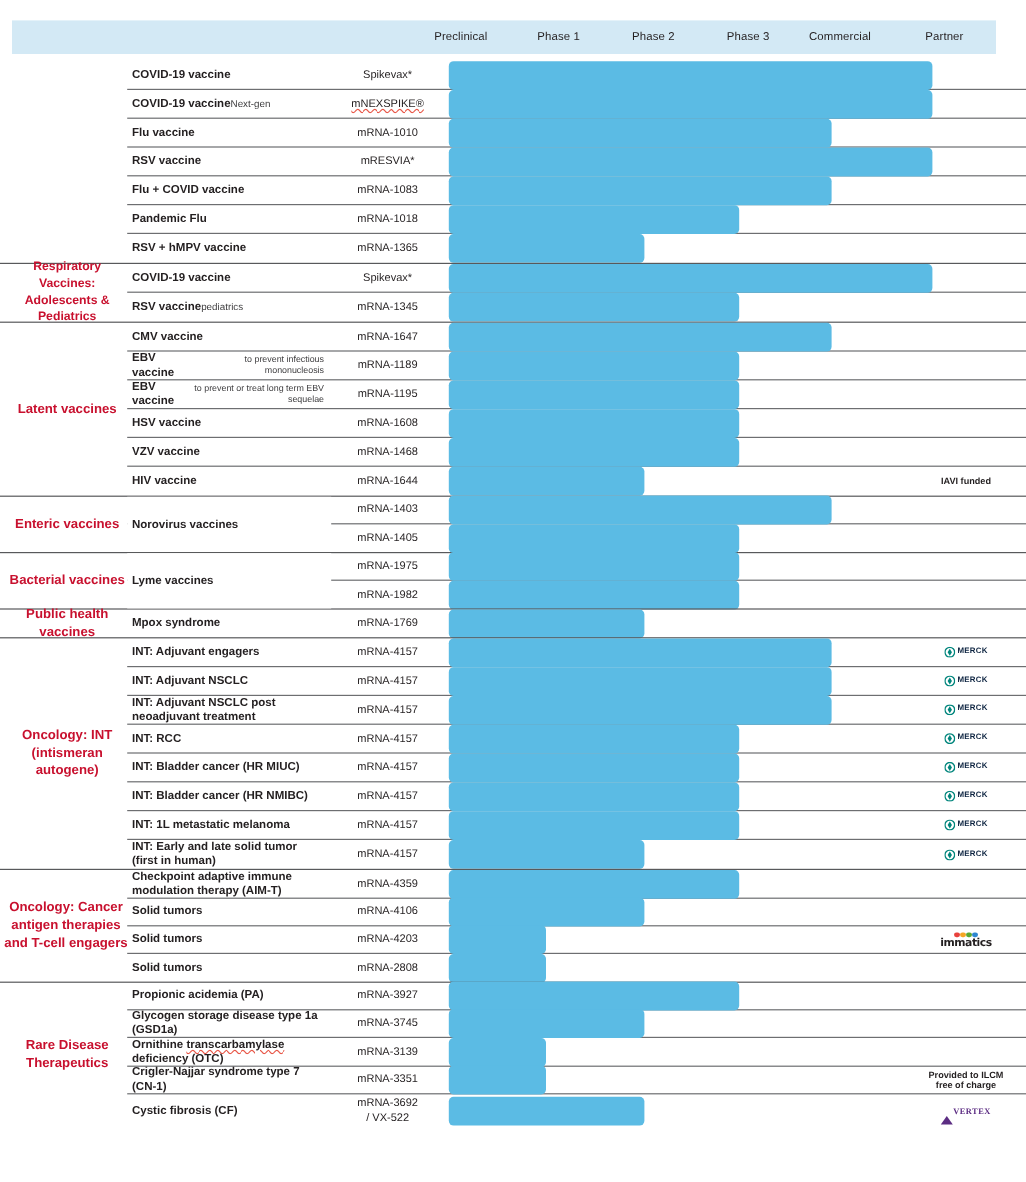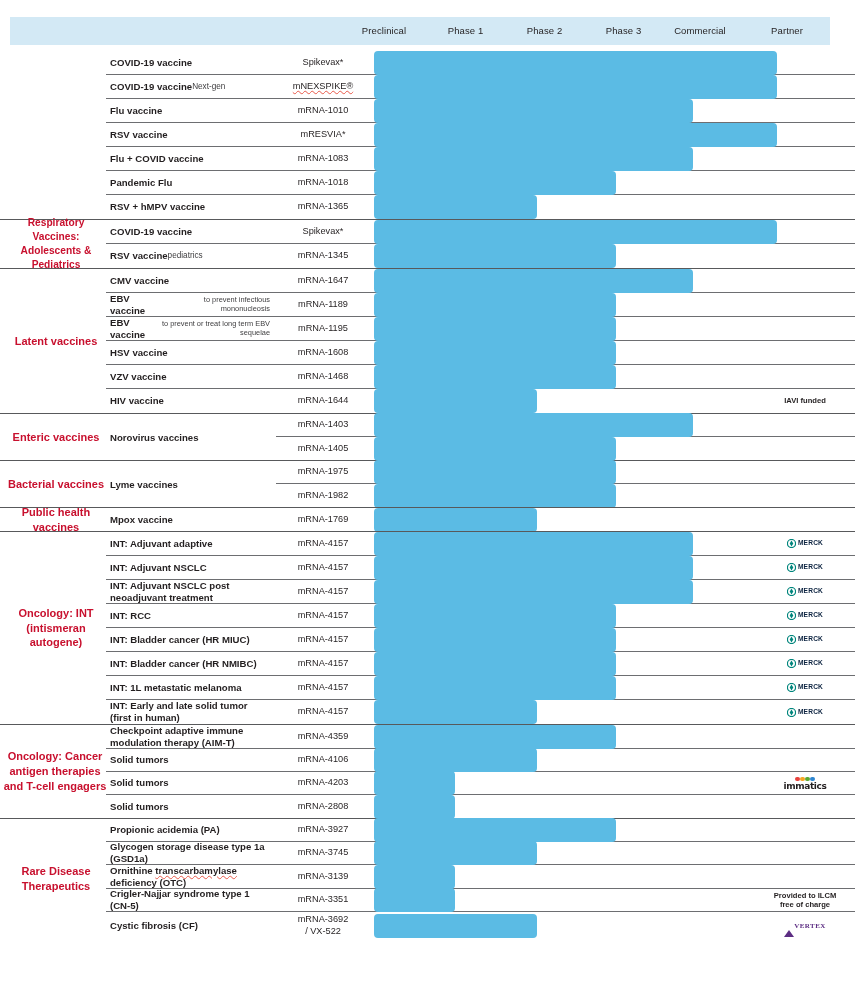--- a/index.html
+++ b/index.html
@@ -503,36 +503,36 @@
               <div class="cell-partner"></div>
             </div>
           </div>
         </div>
       </div>
       <div class="section">
         <div class="section-label">Public health vaccines</div>
         <div class="rows">
           <div class="row" style="height:23px">
             <div class="cell-name">
-              <span>Mpox vaccine</span>
+              <span>Mpox syndrome</span>
             </div>
             <div class="cell-code">mRNA-1769</div>
             <div class="cell-track">
               <div class="bar" style="width:163px"></div>
             </div>
             <div class="cell-partner"></div>
           </div>
         </div>
       </div>
       <div class="section">
         <div class="section-label">Oncology: INT (intismeran autogene)</div>
         <div class="rows">
           <div class="row" style="height:24px">
             <div class="cell-name">
-              <span>INT: Adjuvant adaptive</span>
+              <span>INT: Adjuvant engagers</span>
             </div>
             <div class="cell-code">mRNA-4157</div>
             <div class="cell-track">
               <div class="bar" style="width:319px"></div>
             </div>
             <div class="cell-partner">
               <span class="logo-merck">
                 <svg class="glyph" viewBox="0 0 20 20" aria-hidden="true">
                   <circle cx="10" cy="10" r="9" fill="none" stroke="#00857c" stroke-width="2.6"></circle>
                   <path d="M10 3.5 L14 10 L10 16.5 L6 10 Z" fill="#00857c"></path>
@@ -744,21 +744,21 @@
               <span>Ornithine <span class="squiggle">transcarbamylase</span> deficiency (OTC)</span>
             </div>
             <div class="cell-code">mRNA-3139</div>
             <div class="cell-track">
               <div class="bar" style="width:81px"></div>
             </div>
             <div class="cell-partner"></div>
           </div>
           <div class="row" style="height:23px">
             <div class="cell-name">
-              <span>Crigler-Najjar syndrome type 1 (CN-5)</span>
+              <span>Crigler-Najjar syndrome type 7 (CN-1)</span>
             </div>
             <div class="cell-code">mRNA-3351</div>
             <div class="cell-track">
               <div class="bar" style="width:81px"></div>
             </div>
             <div class="cell-partner">
               <span>Provided to ILCM <br>free of charge</span>
             </div>
           </div>
           <div class="row" style="height:27px">

